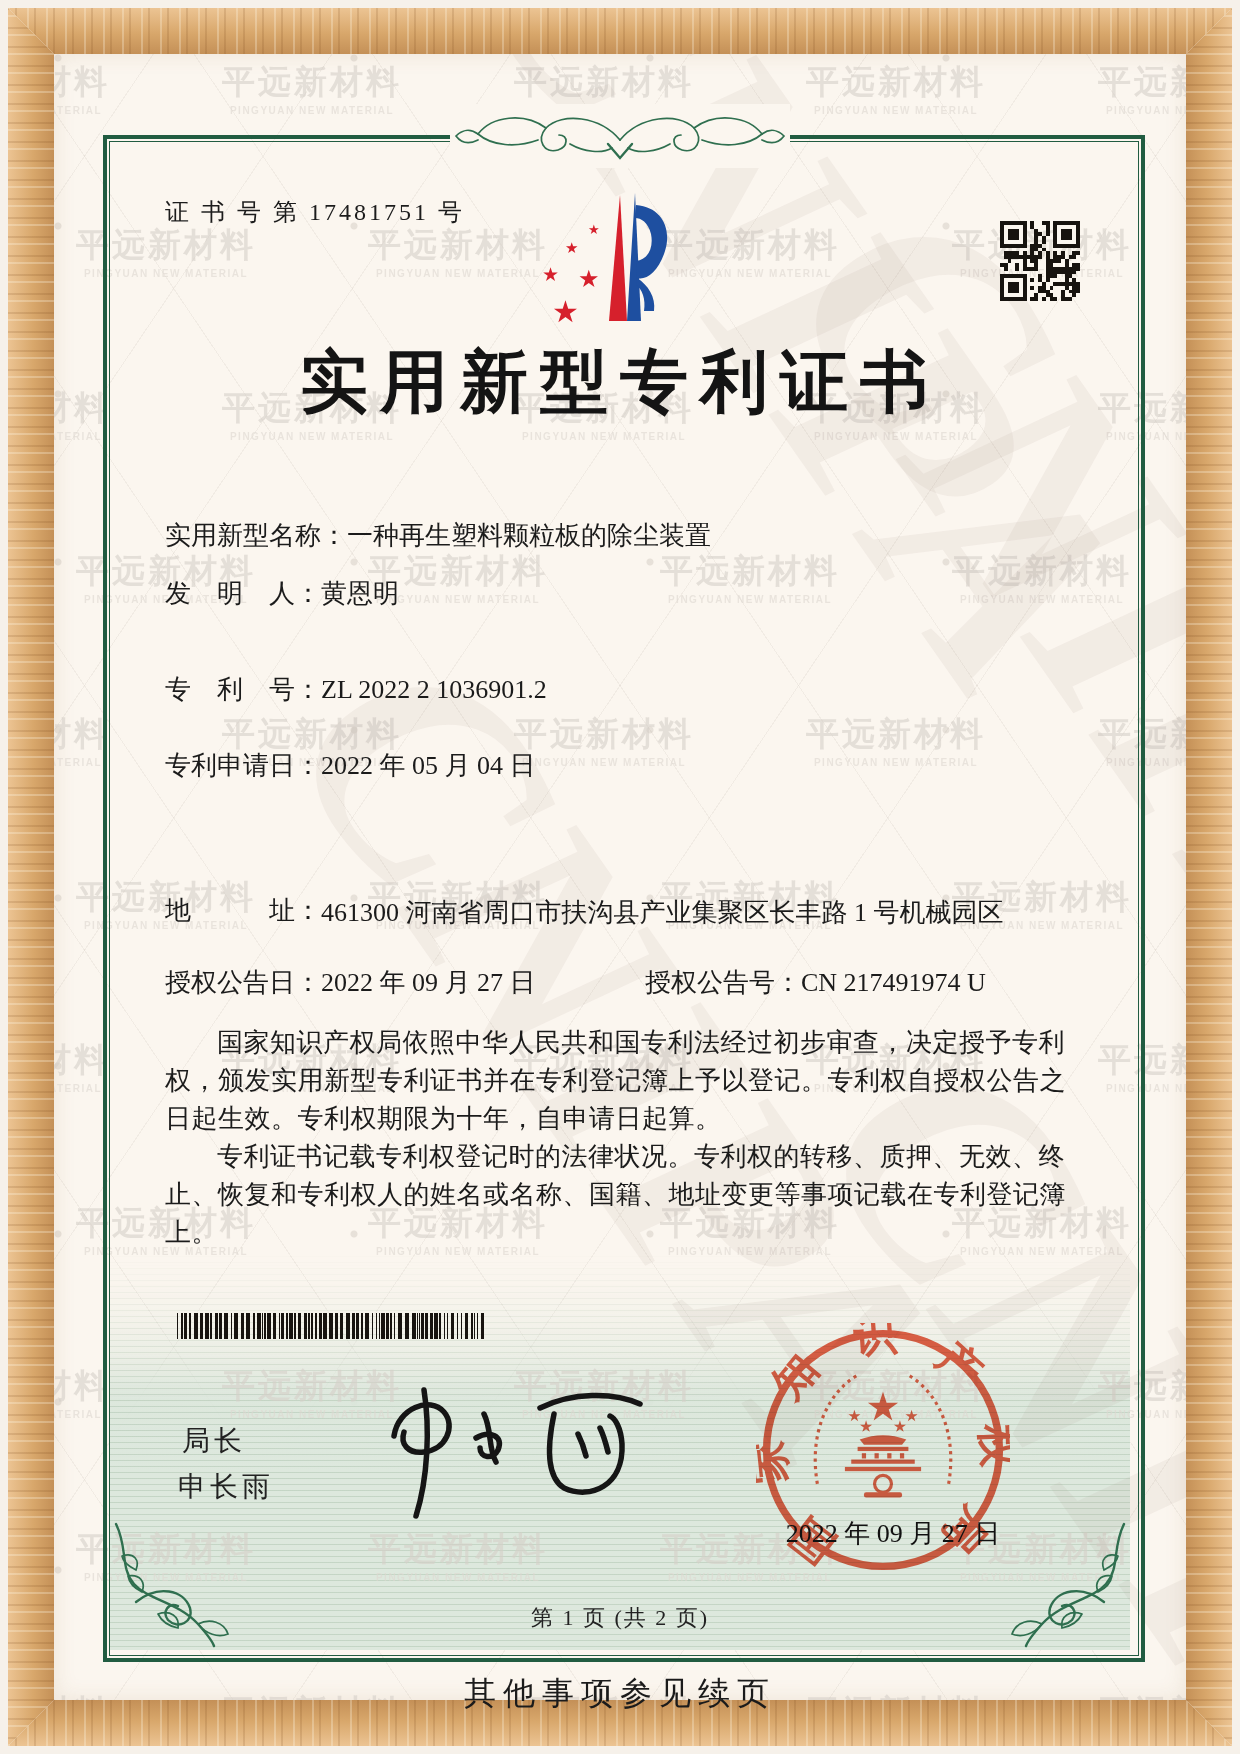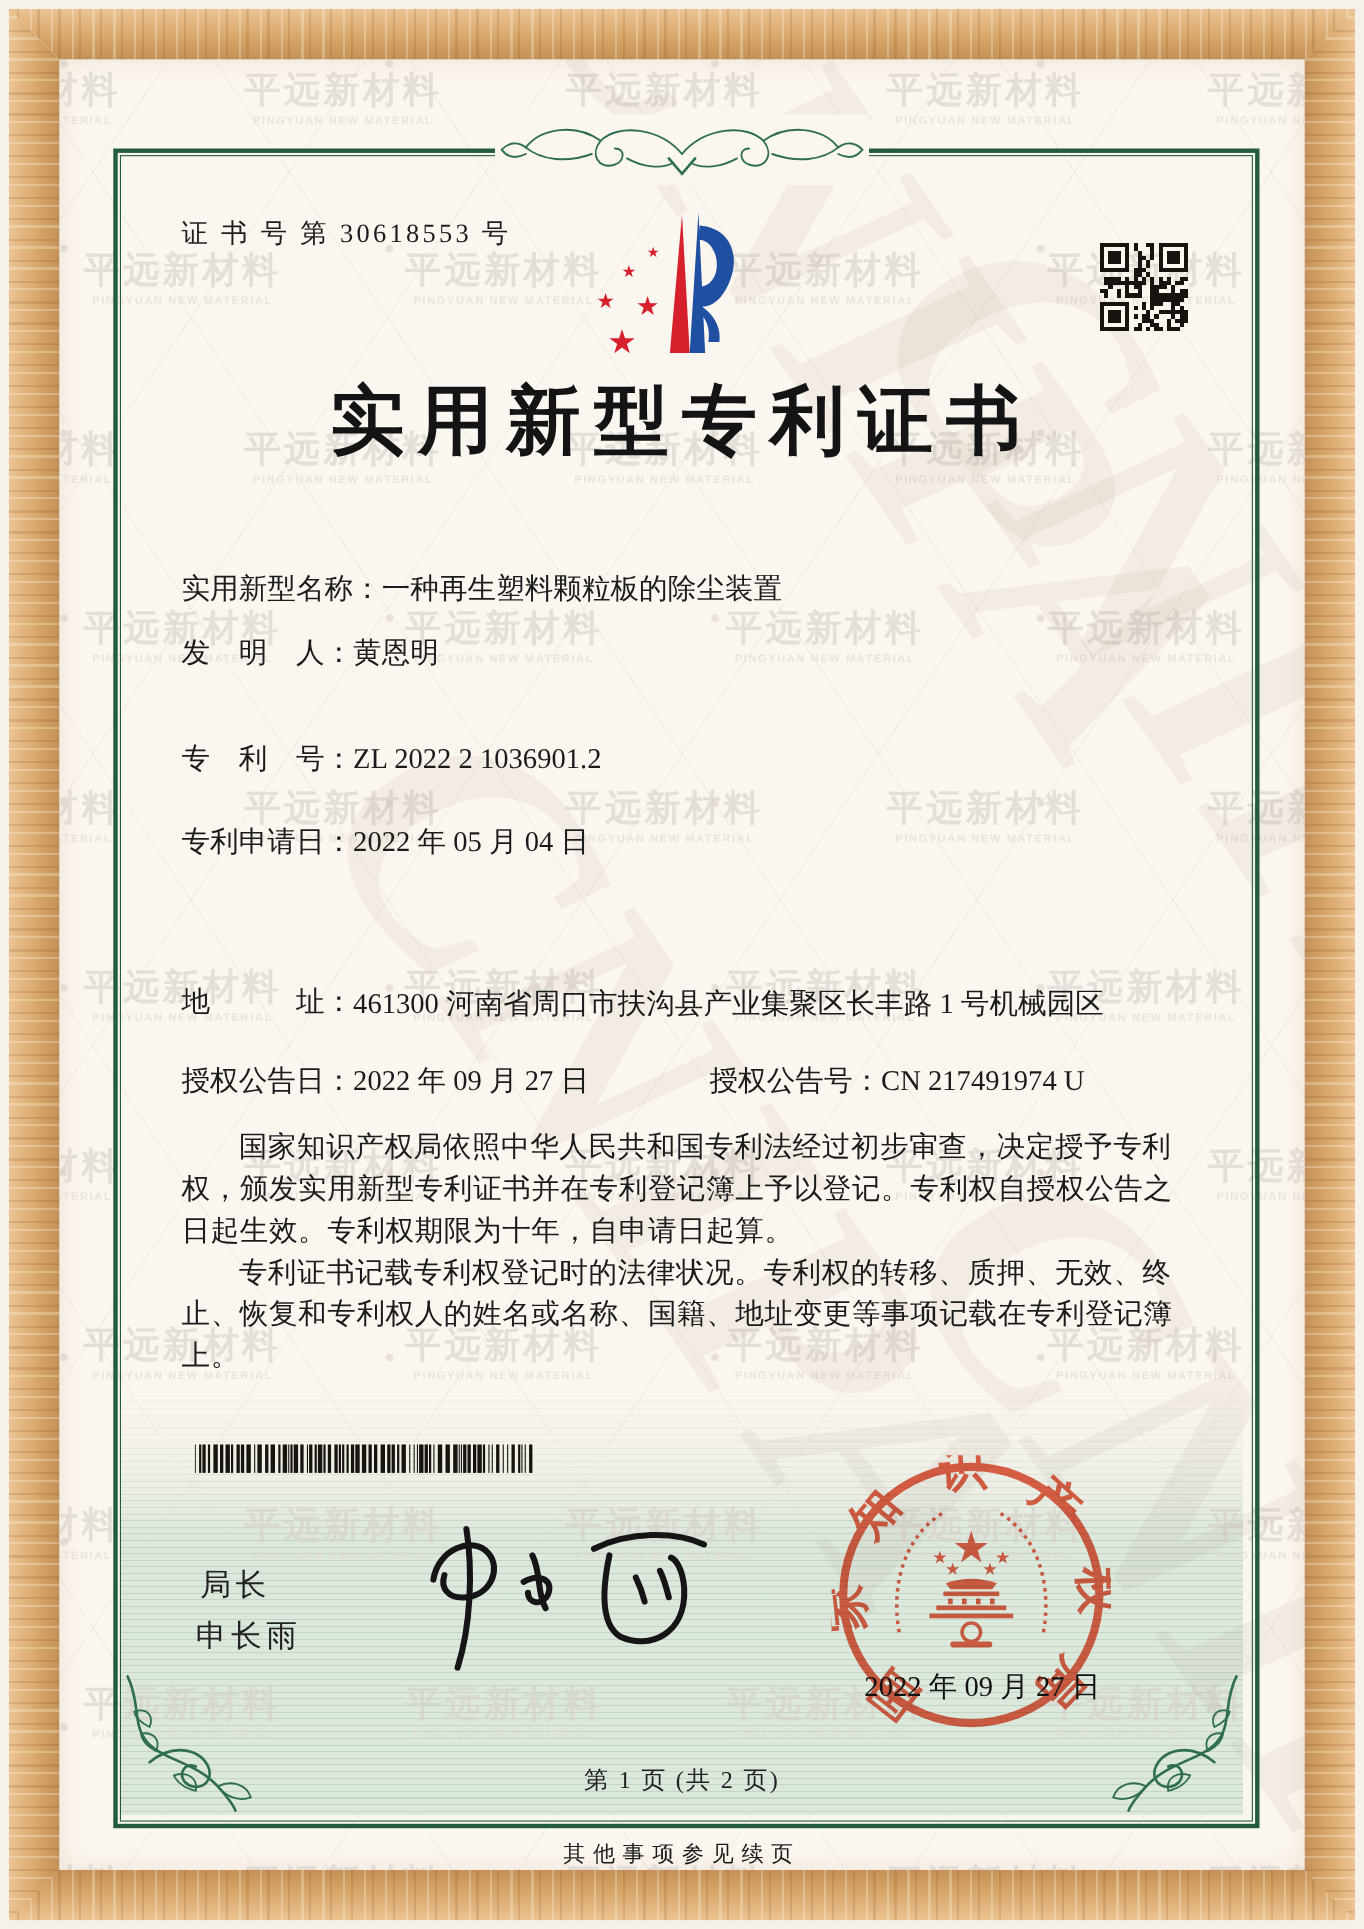--- a/index.html
+++ b/index.html
@@ -91,21 +91,21 @@
   #sig-role{left:182px;top:1422px;font-size:28px;font-family:"Liberation Sans",sans-serif;color:#222;letter-spacing:4px;}
   #sig-name{left:178px;top:1468px;font-size:28px;font-family:"Liberation Sans",sans-serif;color:#222;letter-spacing:4px;}
   #signature{left:372px;top:1378px;z-index:6;}
   .ink{fill:none;stroke:#151515;stroke-width:5.5;stroke-linecap:round;stroke-linejoin:round;}
 
   #seal{left:756px;top:1323px;width:254px;height:254px;z-index:6;mix-blend-mode:multiply;opacity:.92;}
   .seal-ch{font-size:40px;font-weight:bold;fill:var(--seal-red);text-anchor:middle;font-family:"Liberation Serif",serif;}
   #seal-date{left:743px;top:1516px;width:300px;text-align:center;font-size:26px;color:#111;z-index:7;}
 
   #page-info{left:0;top:1603px;width:1240px;text-align:center;font-size:22px;letter-spacing:2px;color:#222;z-index:5;}
-  #footer-note{left:0;top:1672px;width:1240px;text-align:center;font-size:20px;letter-spacing:7px;color:#1b1b1b;z-index:5;}
+  #footer-note{left:0;top:1672px;width:1240px;text-align:center;font-size:32px;letter-spacing:7px;color:#1b1b1b;z-index:5;}
 </style>
 </head>
 <body>
 
 <div id="page">
 
   <div id="paper"></div>
   <div id="band"></div>
   <div id="wm-layer">
       <div class="wm" style="left: -124px; top: 6px;">
@@ -348,21 +348,21 @@
     <svg width="140" height="142" viewBox="0 0 140 142">
       <path class="orn-stroke" d="M10 18 C22 42 14 62 28 78 C42 94 72 96 92 118 C100 127 106 134 108 140"></path>
       <path class="orn-stroke" d="M30 96 C52 78 78 84 84 102 C88 116 72 124 62 114 C56 106 62 96 72 100"></path>
       <path class="orn-thin" d="M16 50 C28 46 34 54 30 64 C22 60 17 56 16 50"></path>
       <path class="orn-thin" d="M22 70 C34 68 40 76 36 86 C28 82 23 76 22 70"></path>
       <path class="orn-thin" d="M52 108 C64 104 74 110 72 122 C62 120 55 114 52 108"></path>
       <path class="orn-thin" d="M92 118 C104 112 118 116 122 128 C112 132 100 128 92 118"></path>
     </svg>
   </div>
 
-  <div id="cert-no" class="abs">证 书 号 第 30618553 号</div>
+  <div id="cert-no" class="abs">证 书 号 第 17481751 号</div>
 
   <div id="logo" class="abs">
     <span class="logo-star" style="left:118px;top:40px;font-size:13px;">★</span>
     <span class="logo-star" style="left:95px;top:58px;font-size:15px;">★</span>
     <span class="logo-star" style="left:72px;top:82px;font-size:19px;">★</span>
     <span class="logo-star" style="left:108px;top:84px;font-size:24px;">★</span>
     <span class="logo-star" style="left:82px;top:114px;font-size:30px;">★</span>
     <svg style="position:absolute;left:120px;top:6px;" width="80" height="146" viewBox="0 0 80 146">
       <polygon fill="var(--star-red)" points="30,6 19,132 37,132"></polygon>
       <polygon fill="var(--logo-blue)" points="45,4 37,132 51,132"></polygon>

